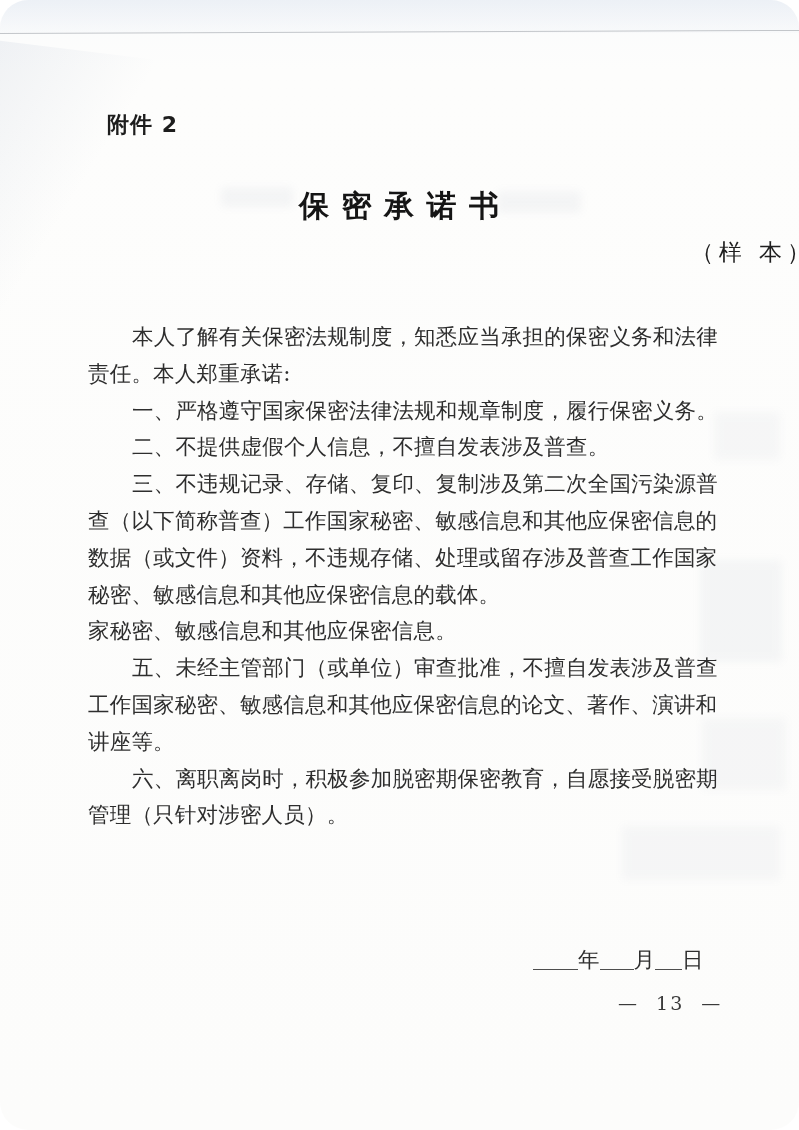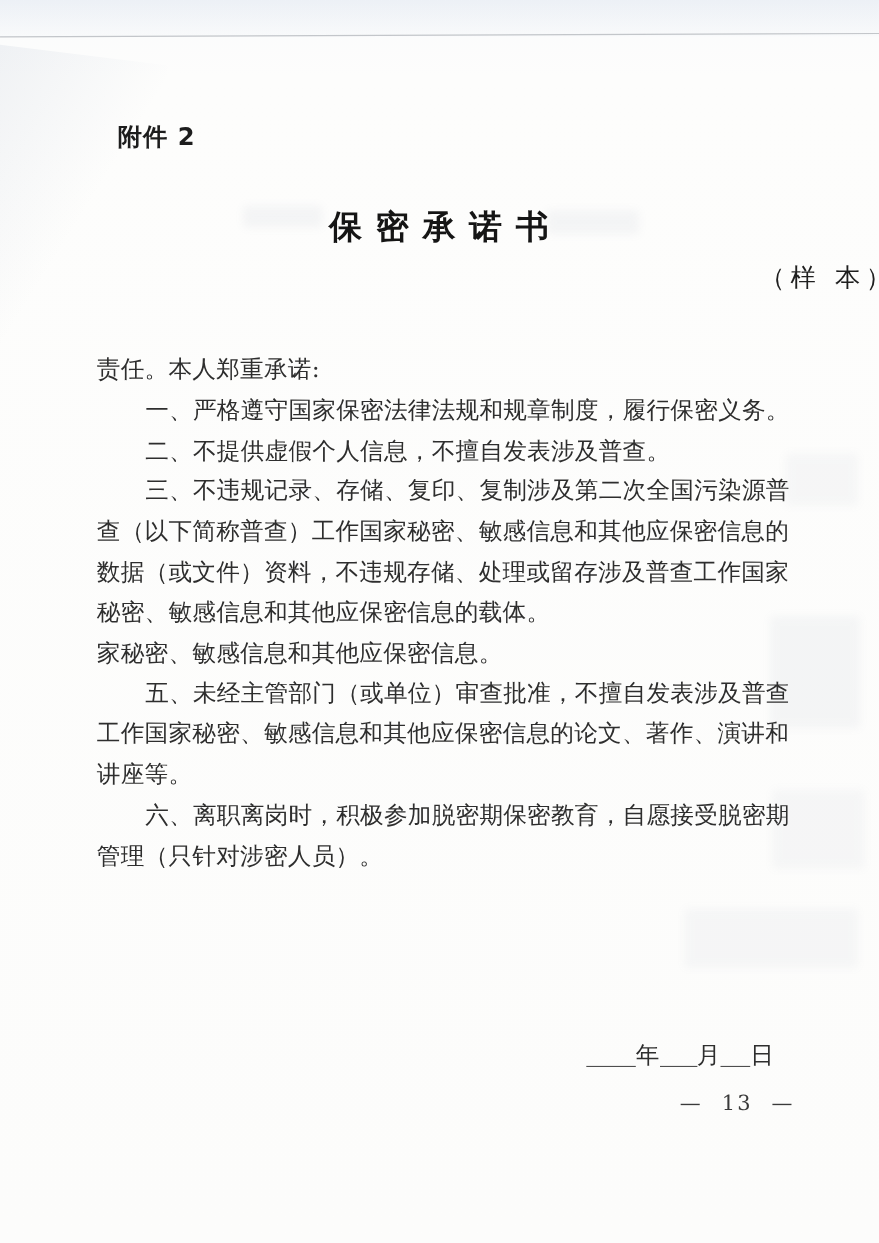--- a/index.html
+++ b/index.html
@@ -5,20 +5,21 @@
   html,body{margin:0;padding:0;}
   body{
     width:799px;height:1130px;
     background:#ffffff;
     font-family:"DejaVu Serif","Liberation Serif",serif;
   }
   .page{
     position:relative;width:799px;height:1130px;overflow:hidden;
     background:linear-gradient(180deg,#fafbfc 0px,#fdfdfc 70px,#fcfcfb 100%);
     color:#2d2d2d;
+    border-radius:28px;
   }
   
   .top-tint{
     position:absolute;left:0;top:0;width:799px;height:33px;
     background:linear-gradient(180deg,rgba(205,216,232,.30),rgba(205,216,232,.06));
   }
   .top-hairline{
     position:absolute;left:0;top:33px;width:810px;height:1px;
     background:#c3c6ca;transform:rotate(-0.22deg);transform-origin:left center;
   }
@@ -94,20 +95,21 @@
   <div class="ghost g5"></div>
   <div class="ghost g6"></div>
 
   <div class="attachment">附件 2</div>
 
   <h1 class="title">保 密 承 诺 书</h1>
 
   <div class="subtitle">（样 本）</div>
 
   <div class="body-lines">
+      <div class="line indent">本人了解有关保密法规制度，知悉应当承担的保密义务和法律</div>
       <div class="line">责任。本人郑重承诺:</div>
       <div class="line indent">一、严格遵守国家保密法律法规和规章制度，履行保密义务。</div>
       <div class="line indent">二、不提供虚假个人信息，不擅自发表涉及普查。</div>
       <div class="line indent">三、不违规记录、存储、复印、复制涉及第二次全国污染源普</div>
       <div class="line">查（以下简称普查）工作国家秘密、敏感信息和其他应保密信息的</div>
       <div class="line">数据（或文件）资料，不违规存储、处理或留存涉及普查工作国家</div>
       <div class="line">秘密、敏感信息和其他应保密信息的载体。</div>
       <div class="line">家秘密、敏感信息和其他应保密信息。</div>
       <div class="line indent">五、未经主管部门（或单位）审查批准，不擅自发表涉及普查</div>
       <div class="line">工作国家秘密、敏感信息和其他应保密信息的论文、著作、演讲和</div>

